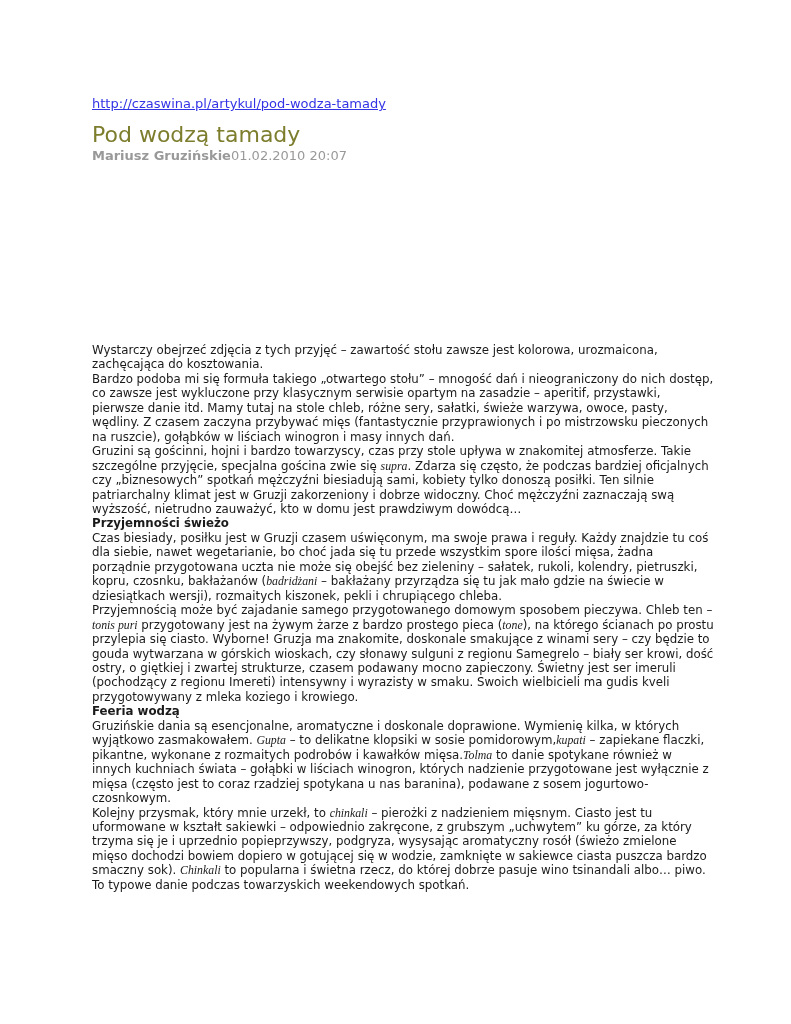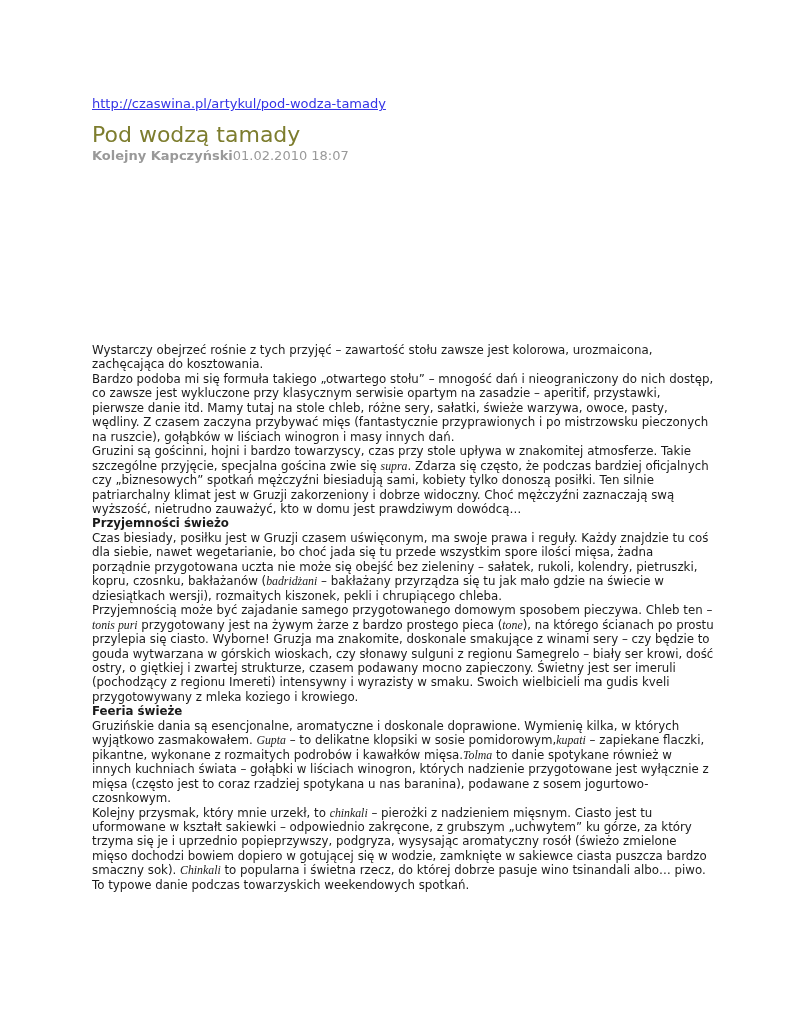--- a/index.html
+++ b/index.html
@@ -63,30 +63,30 @@
 </style>
 </head>
 <body>
 
 <div class="page">
 
   <a class="url-link" href="#">http://czaswina.pl/artykul/pod-wodza-tamady</a>
 
   <h1 class="article-title">Pod wodzą tamady</h1>
 
-  <div class="article-meta"><span class="author">Kolejny Kapczyński</span><span class="date">01.02.2010 18:07</span></div>
+  <div class="article-meta"><span class="author">Mariusz Gruzińskie</span><span class="date">01.02.2010 20:07</span></div>
 
 
   <div class="image-gap"></div>
 
   <div class="article-body">
-      <p class="paragraph"><span>Wystarczy obejrzeć rośnie z tych przyjęć –  zawartość stołu zawsze jest kolorowa, urozmaicona, zachęcająca do kosztowania.</span></p>
+      <p class="paragraph"><span>Wystarczy obejrzeć zdjęcia z tych przyjęć –  zawartość stołu zawsze jest kolorowa, urozmaicona, zachęcająca do kosztowania.</span></p>
       <p class="paragraph"><span>Bardzo podoba mi się formuła takiego „otwartego stołu” – mnogość dań i nieograniczony do nich dostęp, co zawsze jest wykluczone przy klasycznym serwisie opartym na zasadzie – aperitif, przystawki, pierwsze danie itd. Mamy tutaj na stole chleb, różne sery, sałatki, świeże warzywa, owoce, pasty, wędliny. Z czasem zaczyna przybywać mięs (fantastycznie przyprawionych i po mistrzowsku pieczonych na ruszcie), gołąbków w liściach winogron i masy innych dań.</span></p>
       <p class="paragraph"><span>Gruzini są gościnni, hojni i bardzo towarzyscy, czas przy stole upływa w znakomitej atmosferze. Takie szczególne przyjęcie, specjalna gościna zwie się </span><em>supra</em><span>. Zdarza się często, że podczas bardziej oficjalnych czy „biznesowych” spotkań mężczyźni biesiadują sami, kobiety tylko donoszą posiłki. Ten silnie patriarchalny klimat jest w Gruzji zakorzeniony i dobrze widoczny. Choć mężczyźni zaznaczają swą wyższość, nietrudno zauważyć, kto w domu jest prawdziwym dowódcą…</span></p>
       <p class="heading"><span>Przyjemności świeżo</span></p>
       <p class="paragraph"><span>Czas biesiady, posiłku jest w Gruzji czasem uświęconym, ma swoje prawa i reguły. Każdy znajdzie tu coś dla siebie, nawet wegetarianie, bo choć jada się tu przede wszystkim spore ilości mięsa, żadna porządnie przygotowana uczta nie może się obejść bez zieleniny – sałatek, rukoli, kolendry, pietruszki, kopru, czosnku, bakłażanów (</span><em>badridżani</em><span> – bakłażany przyrządza się tu jak mało gdzie na świecie w dziesiątkach wersji), rozmaitych kiszonek, pekli i chrupiącego chleba.</span></p>
       <p class="paragraph"><span>Przyjemnością może być zajadanie samego przygotowanego domowym sposobem pieczywa. Chleb ten – </span><em>tonis puri</em><span> przygotowany jest na żywym żarze z bardzo prostego pieca (</span><em>tone</em><span>), na którego ścianach po prostu przylepia się ciasto. Wyborne! Gruzja ma znakomite, doskonale smakujące z winami sery – czy będzie to gouda wytwarzana w górskich wioskach, czy słonawy sulguni z regionu Samegrelo – biały ser krowi, dość ostry, o giętkiej i zwartej strukturze, czasem podawany mocno zapieczony. Świetny jest ser imeruli (pochodzący z regionu Imereti) intensywny i wyrazisty w smaku. Swoich wielbicieli ma gudis kveli przygotowywany z mleka koziego i krowiego.</span></p>
-      <p class="heading"><span>Feeria świeże</span></p>
+      <p class="heading"><span>Feeria wodzą</span></p>
       <p class="paragraph"><span>Gruzińskie dania są esencjonalne, aromatyczne i doskonale doprawione. Wymienię kilka, w których wyjątkowo zasmakowałem. </span><em>Gupta</em><span> – to delikatne klopsiki w sosie pomidorowym,</span><em>kupati</em><span> – zapiekane flaczki, pikantne, wykonane z rozmaitych podrobów i kawałków mięsa.</span><em>Tolma</em><span> to danie spotykane również w innych kuchniach świata – gołąbki w liściach winogron, których nadzienie przygotowane jest wyłącznie z mięsa (często jest to coraz rzadziej spotykana u nas baranina), podawane z sosem jogurtowo-czosnkowym.</span></p>
       <p class="paragraph"><span>Kolejny przysmak, który mnie urzekł, to </span><em>chinkali</em><span> – pierożki z nadzieniem mięsnym. Ciasto jest tu uformowane w kształt sakiewki – odpowiednio zakręcone, z grubszym „uchwytem” ku górze, za który trzyma się je i uprzednio popieprzywszy, podgryza, wysysając aromatyczny rosół (świeżo zmielone mięso dochodzi bowiem dopiero w gotującej się w wodzie, zamknięte w sakiewce ciasta puszcza bardzo smaczny sok). </span><em>Chinkali</em><span> to popularna i świetna rzecz, do której dobrze pasuje wino tsinandali albo… piwo. To typowe danie podczas towarzyskich weekendowych spotkań.</span></p>
     </div>
 
 </div>
 
 </body></html>

